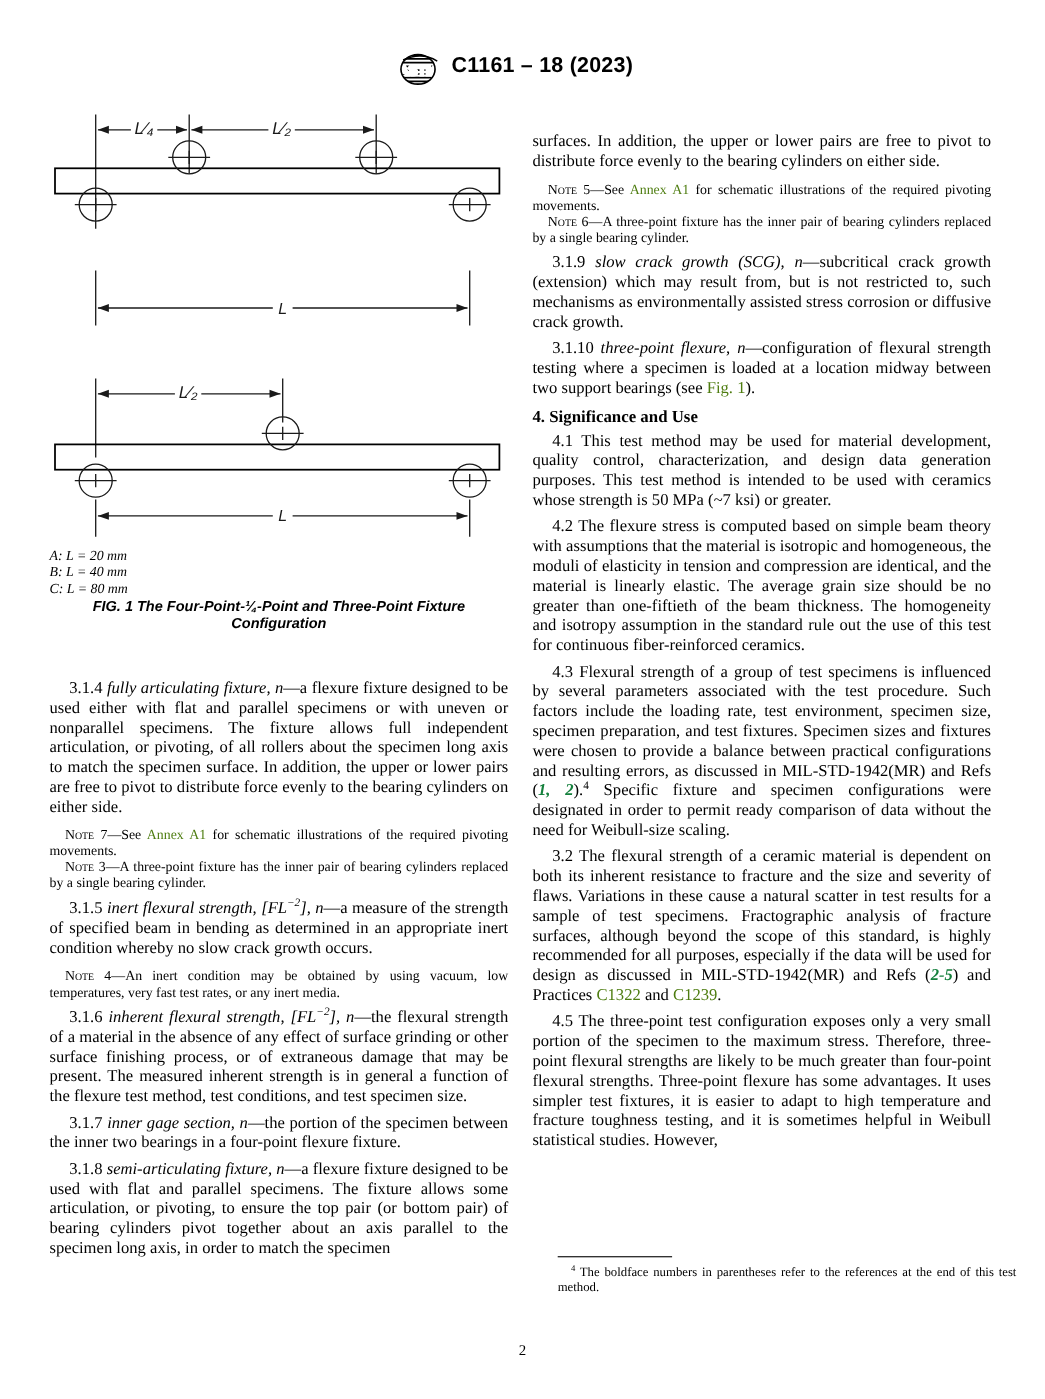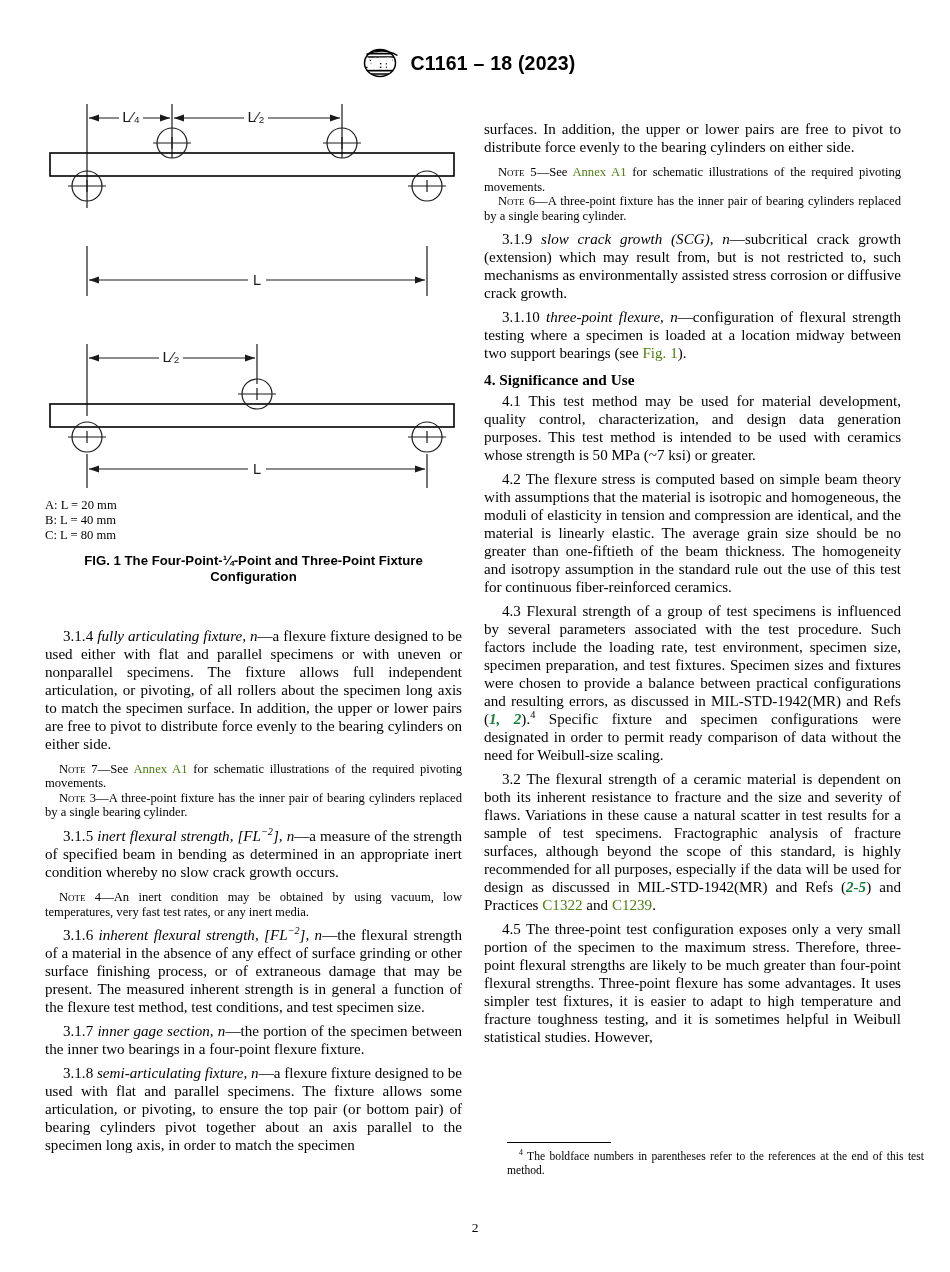--- a/index.html
+++ b/index.html
@@ -16,21 +16,21 @@
 
   
   .page-header {
     position: absolute;
     top: 48px;
     left: 0;
     width: 938px;
     text-align: center;
     display: flex;
     justify-content: center;
-    align-items: center;
+    align-items: flex-start;
     gap: 10px;
   }
   .astm-logo { display: block; }
   .doc-designation {
     font-family: "Liberation Sans", "DejaVu Sans", sans-serif;
     font-weight: bold;
     font-size: 19.5px;
     letter-spacing: 0.2px;
   }
 
@@ -73,35 +73,35 @@
   h2.sect {
     font-family: "Liberation Serif", "DejaVu Serif", serif;
     font-weight: bold;
     font-size: 15.3px;
     line-height: 18px;
     margin: 9px 0 3px 0;
     text-align: left;
   }
 
   
-  .figure-block { position: relative; width: 417px; }
+  .figure-block { position: relative; width: 417px; font-style: italic; }
   .fig-svg { display: block; }
   .fig-notes {
     font-size: 12.6px;
     line-height: 14.8px;
     margin-top: 4px;
   }
   .fig-notes .n1 { text-indent: 14px; }
   .fig-caption {
     font-family: "Liberation Sans", "DejaVu Sans", sans-serif;
     font-weight: bold;
     font-size: 13.2px;
     line-height: 15.6px;
     text-align: center;
-    margin-top: 11px;
+    margin-top: 1px;
   }
 
   
   .footnote-area {
     position: absolute;
     left: 484px;
     top: 1142px;
     width: 417px;
     margin-left: 23px;
   }

